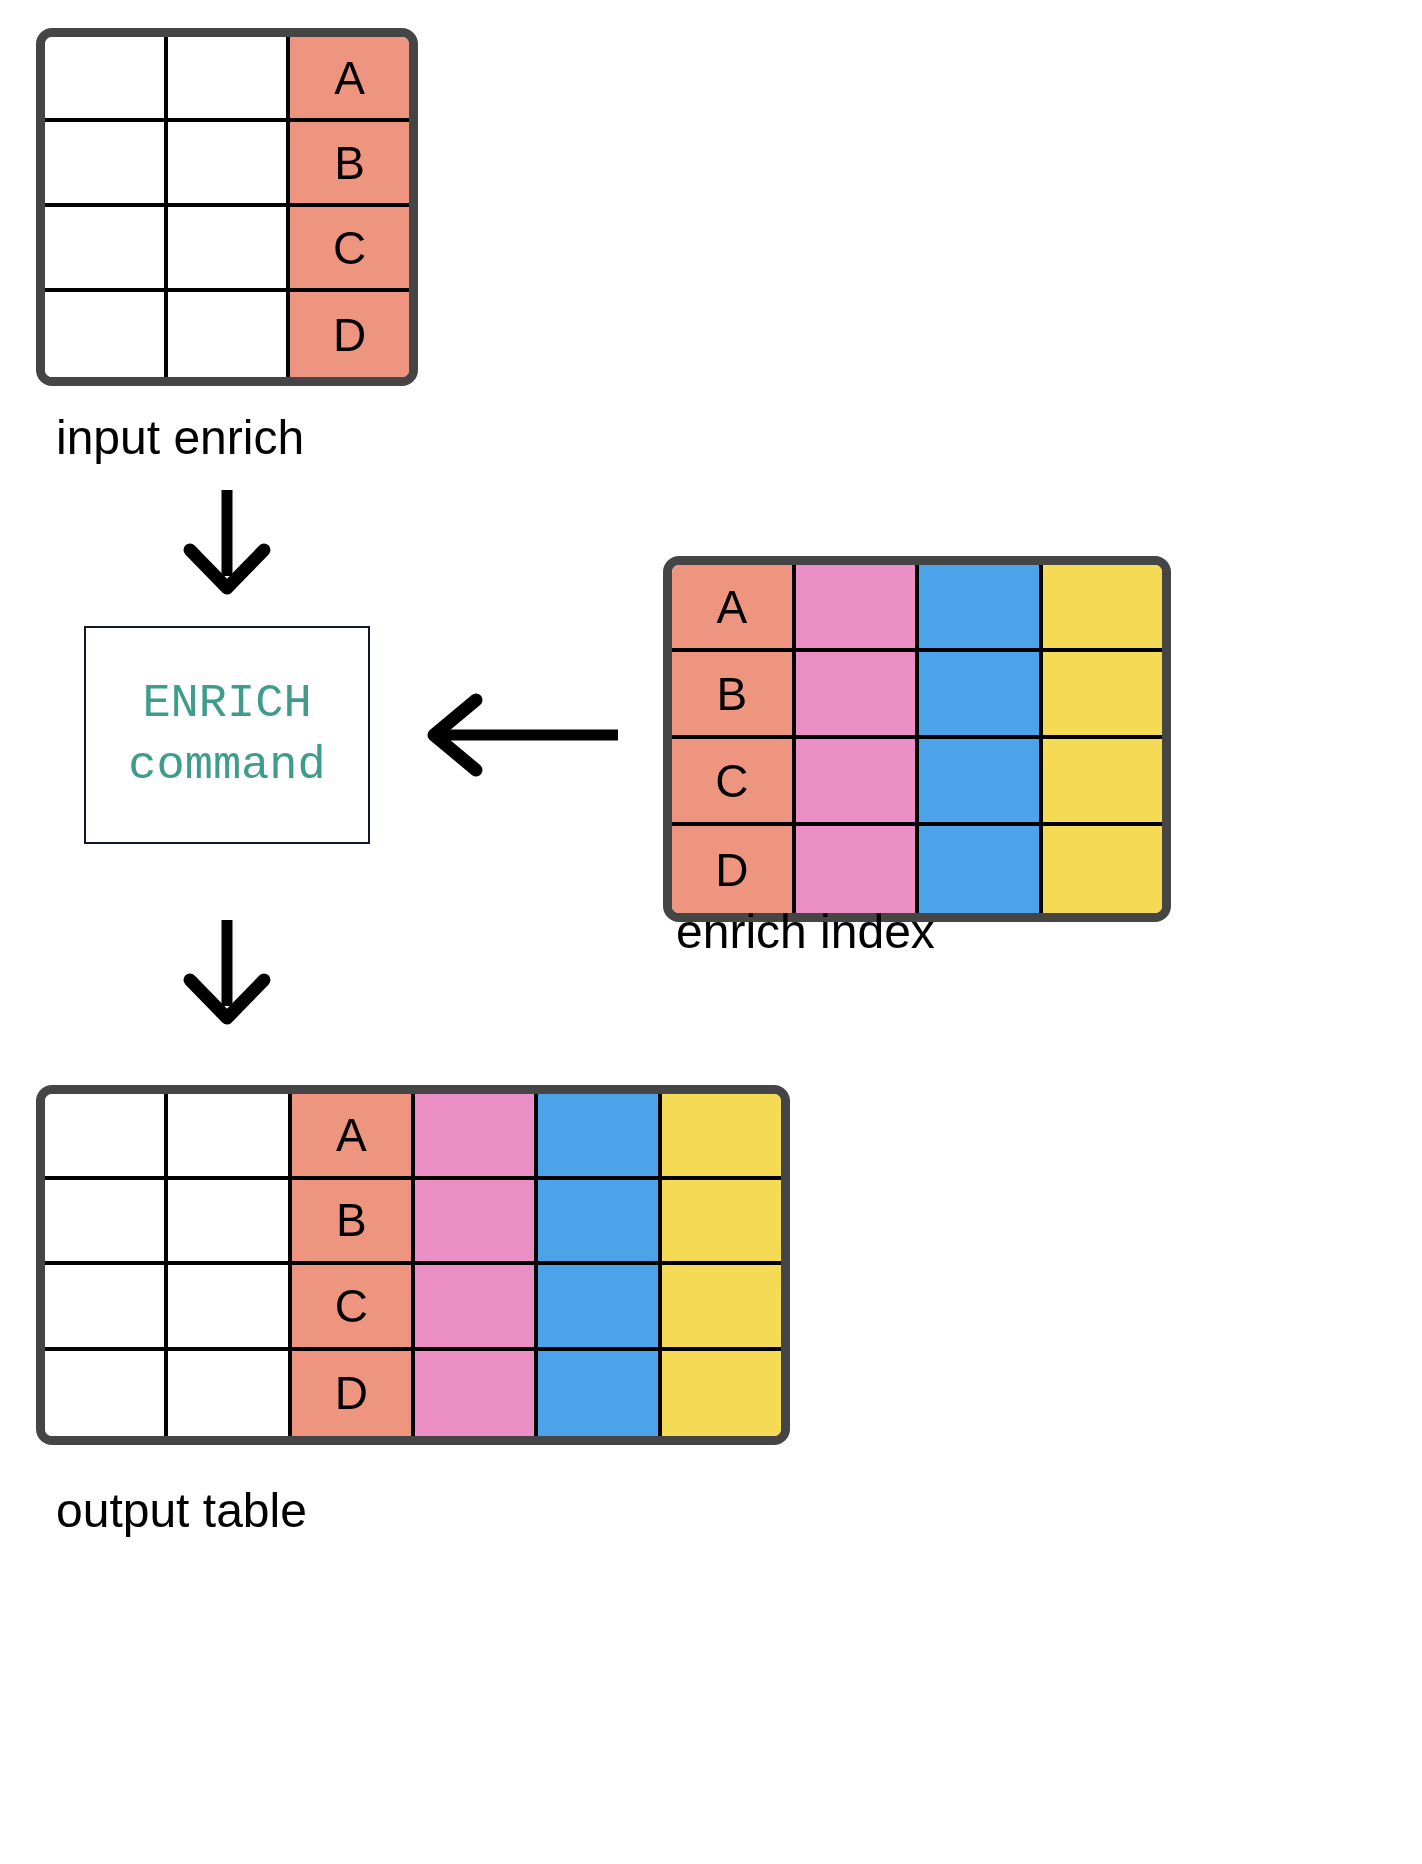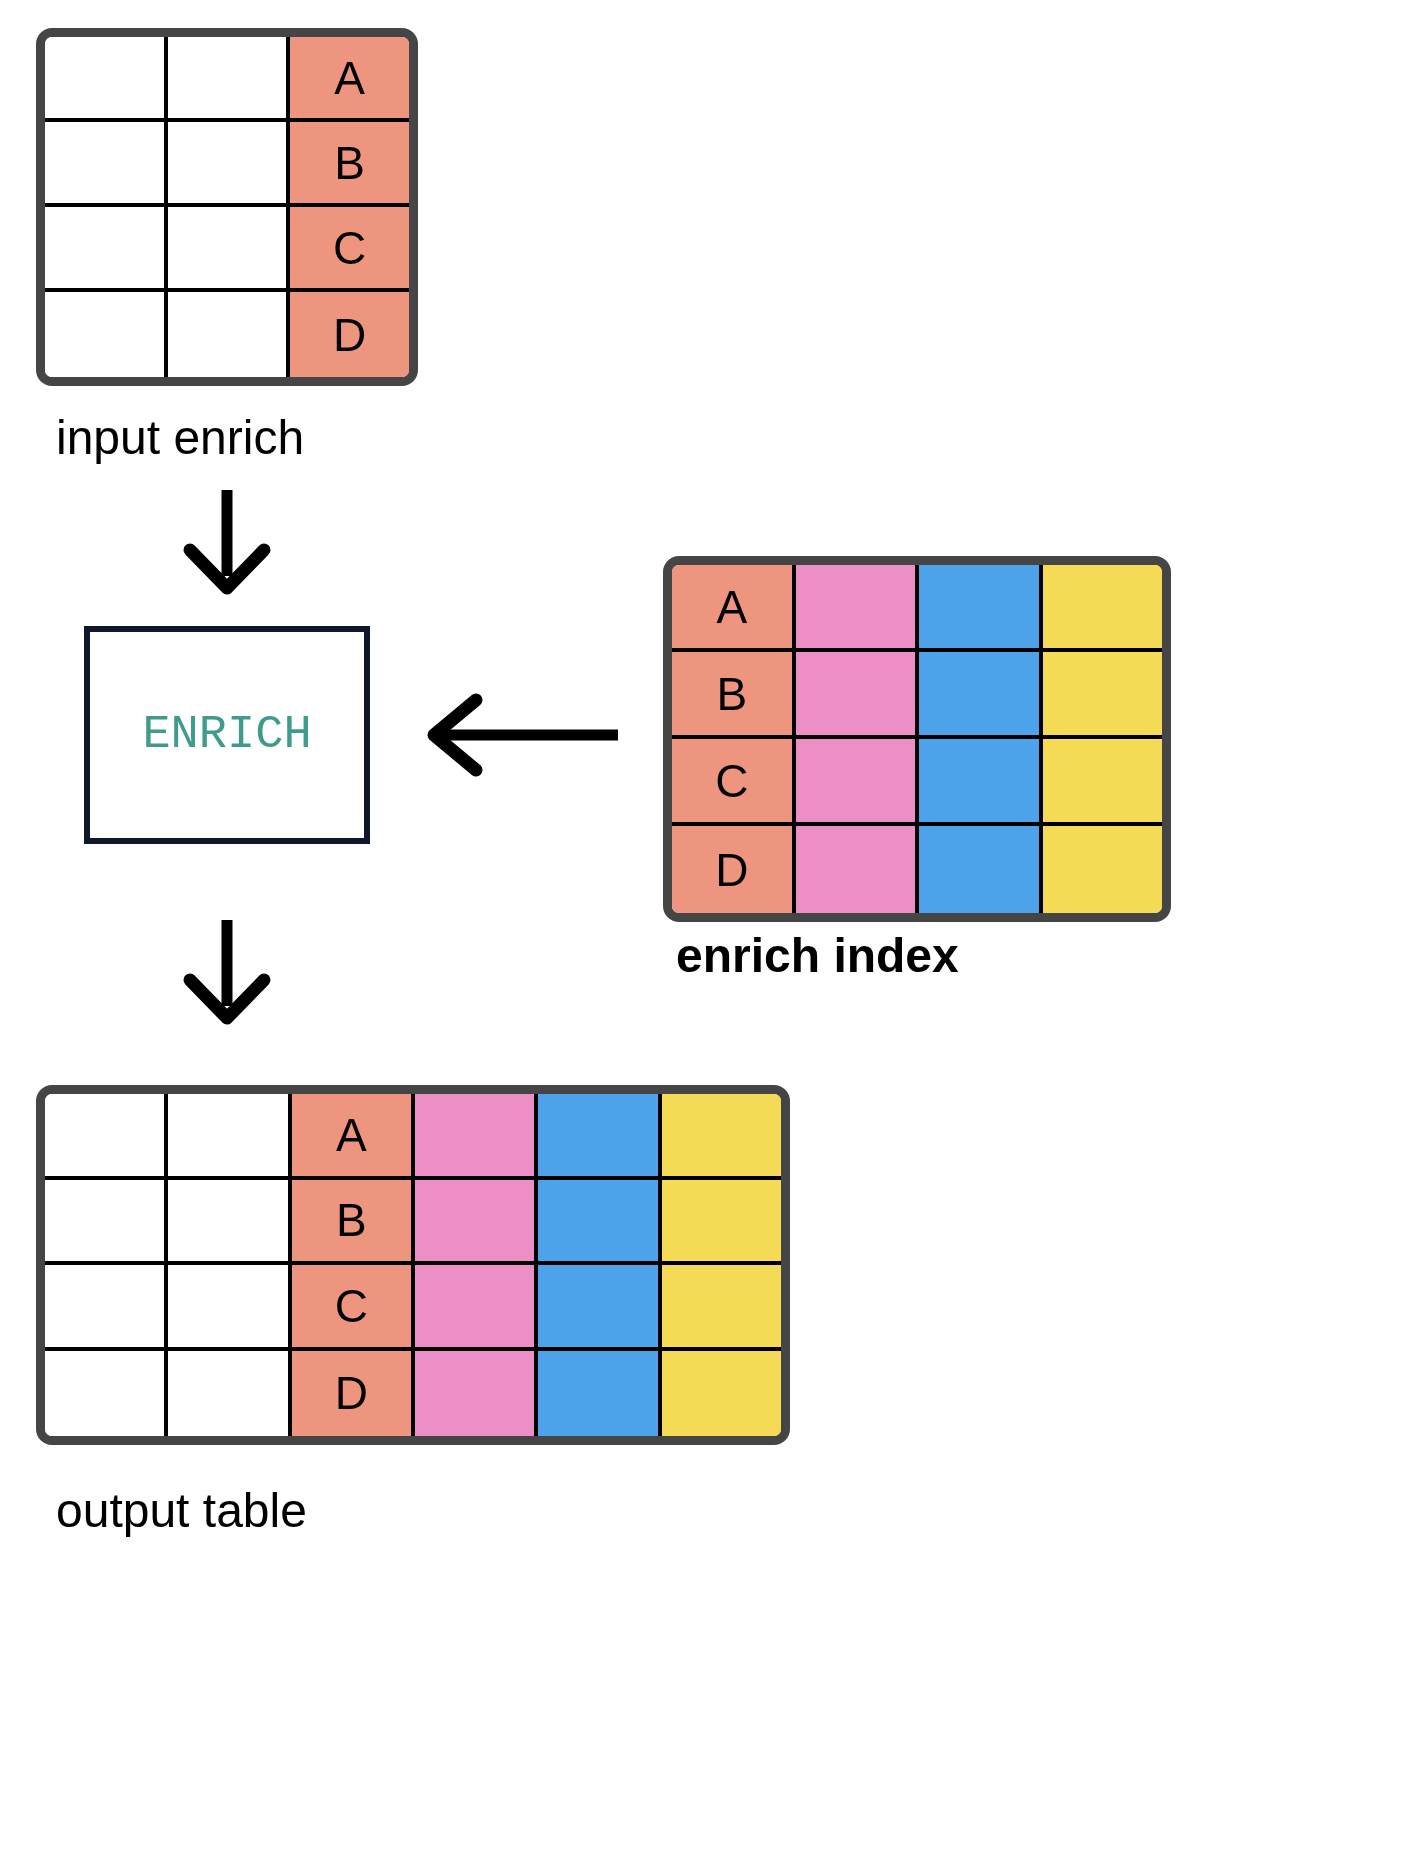--- a/index.html
+++ b/index.html
@@ -57,42 +57,42 @@
     line-height: 1.1;
   }
 
   
   .arrow { position: absolute; }
 
   
   .cmd-box {
     position: absolute;
     box-sizing: border-box;
-    border: 6px solid #0f172a;
+    border: 2px solid #0f172a;
     background: #ffffff;
     display: flex;
     flex-direction: column;
     align-items: center;
     justify-content: center;
   }
   .cmd-line {
     font-family: "Liberation Mono", monospace;
     color: #3f9c8c;
     font-size: 47px;
     line-height: 1.32;
     white-space: nowrap;
   }
 
   
   #input-table  { left: 36px;  top: 28px;   width: 382px; height: 358px; }
   #enrich-index { left: 663px; top: 556px;  width: 508px; height: 366px; }
   #output-table { left: 36px;  top: 1085px; width: 754px; height: 360px; }
 
   #caption-input  { left: 56px;  top: 412px;  }
-  #caption-enrich { left: 676px; top: 930px; font-weight: bold;  }
+  #caption-enrich { left: 676px; top: 906px;  }
   #caption-output { left: 56px;  top: 1485px; }
 
   #arrow-down-1 { left: 172px; top: 488px; }
   #arrow-down-2 { left: 172px; top: 918px; }
   #arrow-left-1 { left: 420px; top: 690px; }
 
   #cmd-box { left: 84px; top: 626px; width: 286px; height: 218px; }
 </style>
 </head>
 <body>
@@ -124,20 +124,21 @@
 
 <div class="arrow" id="arrow-down-1">
   <svg width="110" height="110" viewBox="0 0 110 110" aria-hidden="true">
     <line x1="55" y1="2" x2="55" y2="88" stroke="#000000" stroke-width="11"></line>
     <path d="M 18 62 L 55 100 L 92 62" fill="none" stroke="#000000" stroke-width="13" stroke-linecap="round" stroke-linejoin="round"></path>
   </svg>
 </div>
 
 <div class="cmd-box" id="cmd-box">
   <div class="cmd-line">ENRICH</div>
+  <div class="cmd-line">command</div>
 </div>
 
 <div class="arrow" id="arrow-left-1">
   <svg width="200" height="90" viewBox="0 0 200 90" aria-hidden="true">
     <line x1="198" y1="45" x2="22" y2="45" stroke="#000000" stroke-width="11"></line>
     <path d="M 56 10 L 14 45 L 56 80" fill="none" stroke="#000000" stroke-width="13" stroke-linecap="round" stroke-linejoin="round"></path>
   </svg>
 </div>
 
 <div class="tbl" id="enrich-index">

